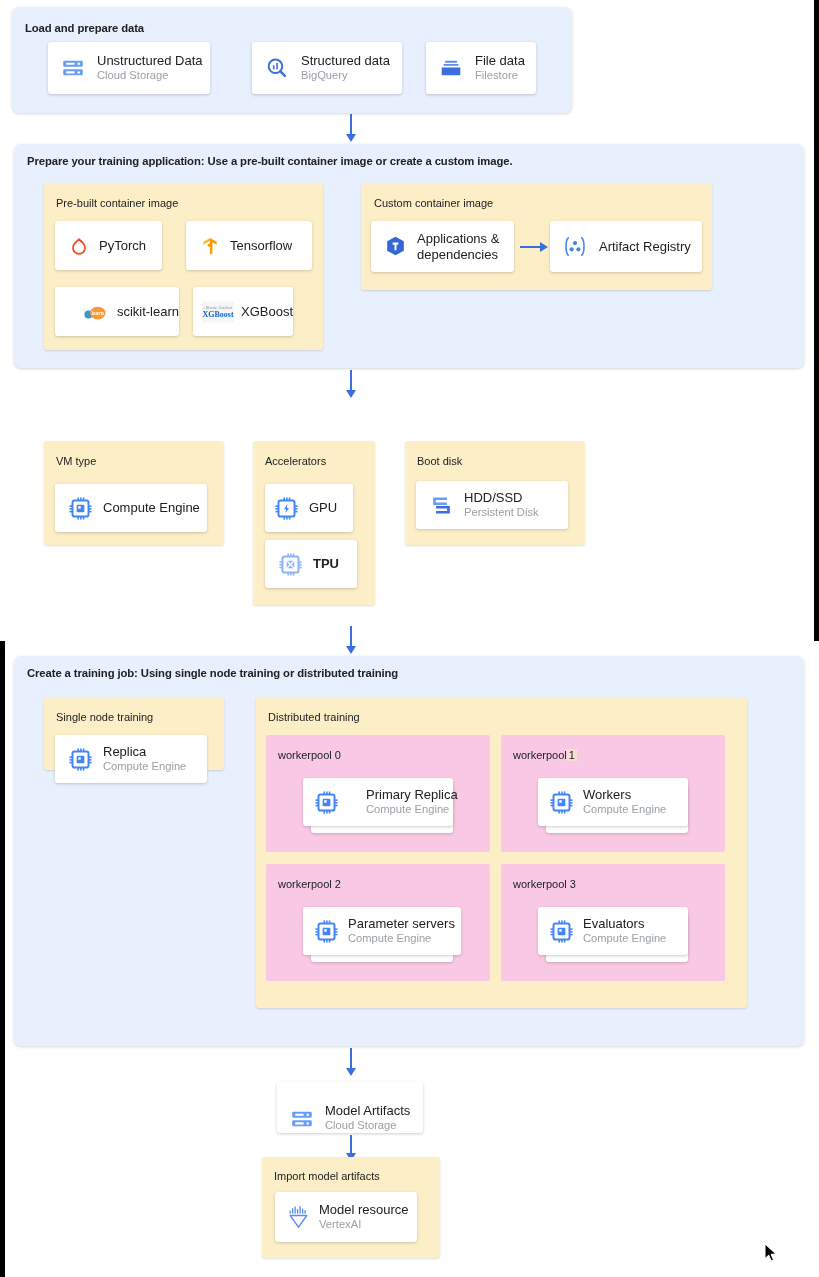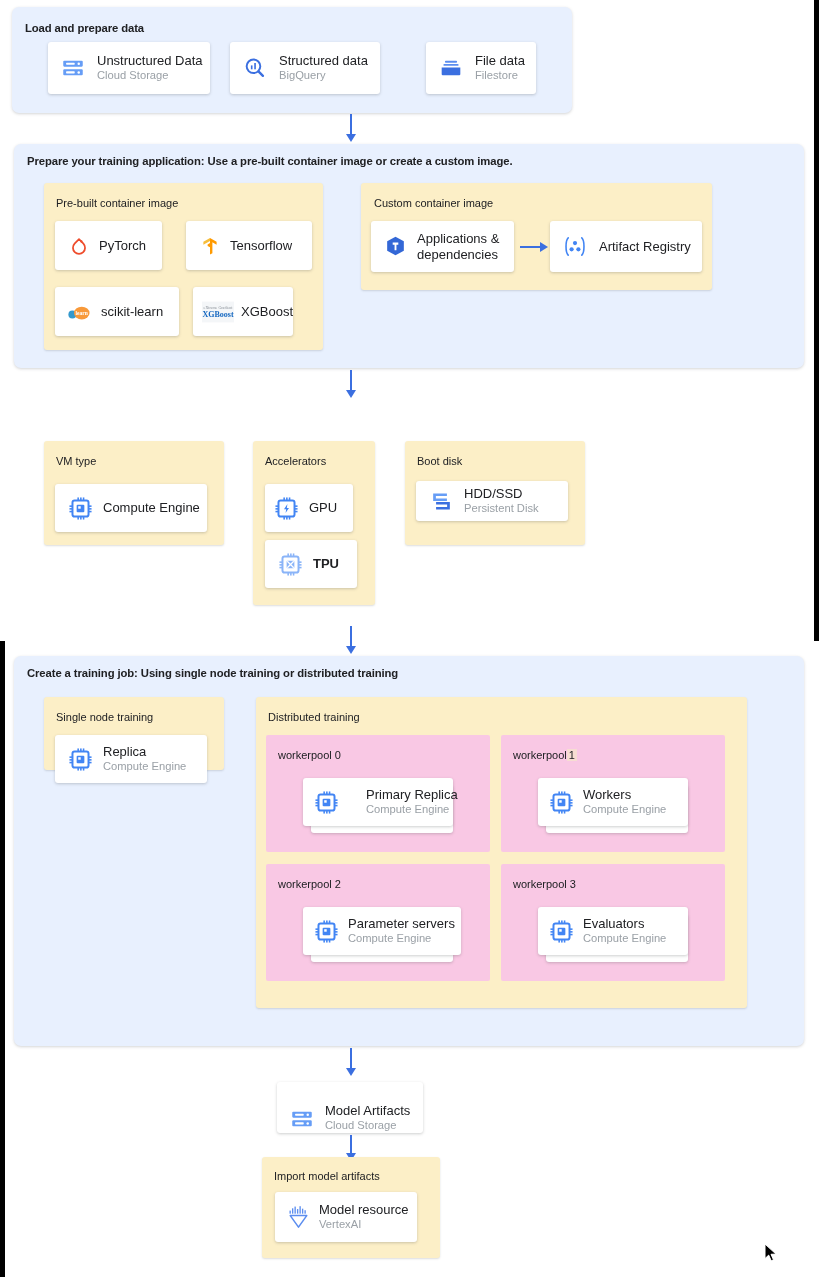--- a/index.html
+++ b/index.html
@@ -131,21 +131,21 @@
         <circle cx="17.3" cy="8.05" r="1.15" fill="#fff"></circle>
         <circle cx="17.3" cy="16.05" r="1.15" fill="#fff"></circle>
       </svg>
     </div>
     <div class="txt" style="margin-left:10px;">
       <div class="t1">Unstructured Data</div>
       <div class="t2">Cloud Storage</div>
     </div>
   </div>
 
-  <div class="card" style="left:230px; top:42px; width:150px; height:52px; padding-left:11px;">
+  <div class="card" style="left:252px; top:42px; width:150px; height:52px; padding-left:11px;">
     <div class="ico" style="width:28px;height:28px;">
       <svg width="26" height="26" viewBox="0 0 24 24">
         <circle cx="10.6" cy="10.4" r="6.3" fill="none" stroke="#3b6fe0" stroke-width="1.8"></circle>
         <rect x="8.2" y="9.6" width="1.5" height="3.6" fill="#3b6fe0"></rect>
         <rect x="11.3" y="7.4" width="1.5" height="5.8" fill="#3b6fe0"></rect>
         <path d="M15.2 15.1 L19.3 19.2" stroke="#3b6fe0" stroke-width="2.2" stroke-linecap="round"></path>
       </svg>
     </div>
     <div class="txt" style="margin-left:10px;">
       <div class="t1">Structured data</div>
@@ -198,21 +198,21 @@
         <path d="M12 3.2 L19.2 7.3 v3.3 L14.6 8 v11.9 l-2.6 1.5 Z" fill="#ff9a00"></path>
         <path d="M12 3.2 L4.8 7.3 v3.3 L12 6.5 Z" fill="#f6bd3b"></path>
         <path d="M9.4 10.3 l2.6 -1.5 v4.6 l-2.6 -1.5 Z" fill="#ff9a00"></path>
       </svg>
     </div>
     <div class="txt" style="margin-left:8px;">
       <div class="t1">Tensorflow</div>
     </div>
   </div>
 
-  <div class="card" style="left:55px; top:287px; width:124px; height:49px; padding-left:12px;">
+  <div class="card" style="left:55px; top:287px; width:124px; height:49px; padding-left:12px;justify-content:flex-end;">
     <div class="ico" style="width:26px;height:22px;">
       <svg width="26" height="20" viewBox="0 0 30 22">
         <circle cx="6.2" cy="14" r="4.6" fill="#3499cd"></circle>
         <ellipse cx="17" cy="12.2" rx="9" ry="7.4" fill="#f89939"></ellipse>
         <text x="17" y="15" font-family="Liberation Serif, serif" font-size="6.4" font-weight="bold" fill="#fff" text-anchor="middle">learn</text>
       </svg>
     </div>
     <div class="txt" style="margin-left:8px;">
       <div class="t1">scikit-learn</div>
     </div>
@@ -354,21 +354,21 @@
       </svg>
     </div>
     <div class="txt" style="margin-left:10px;font-weight:bold;">
       <div class="t1">TPU</div>
     </div>
   </div>
 
   <div class="ygroup" style="left:405px; top:441px; width:180px; height:104px;">
     <div class="ygroup-title" style="left:12px; top:14px;">Boot disk</div>
   </div>
-  <div class="card" style="left:416px; top:481px; width:152px; height:40px; padding-left:12px;">
+  <div class="card" style="left:416px; top:481px; width:152px; height:48px; padding-left:12px;">
     <div class="ico" style="width:26px;height:26px;">
       <svg width="25" height="25" viewBox="0 0 24 24">
         <path d="M4 4.4 h13.2 v2.4 h-10.6 v2.3 h10.6 v2.4 h-13.2 z" fill="#669df6"></path>
         <path d="M20 19.6 h-13.2 v-2.4 h10.6 v-2.3 h-10.6 v-2.4 h13.2 z" fill="#3b6fe0"></path>
       </svg>
     </div>
     <div class="txt" style="margin-left:10px;">
       <div class="t1">HDD/SSD</div>
       <div class="t2">Persistent Disk</div>
     </div>

